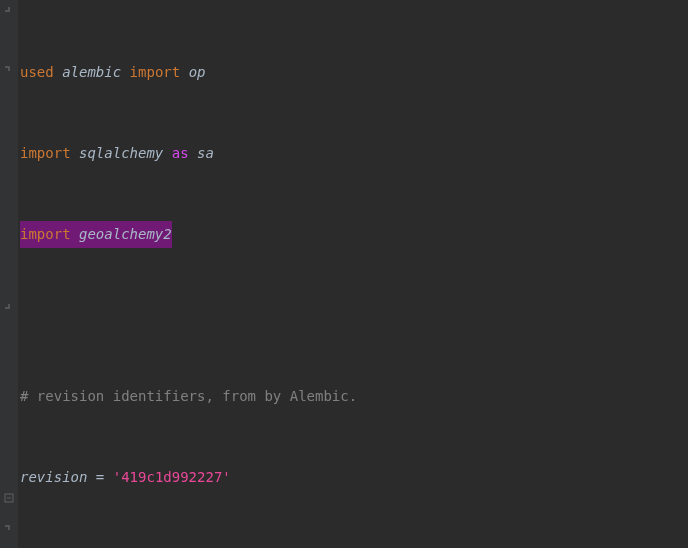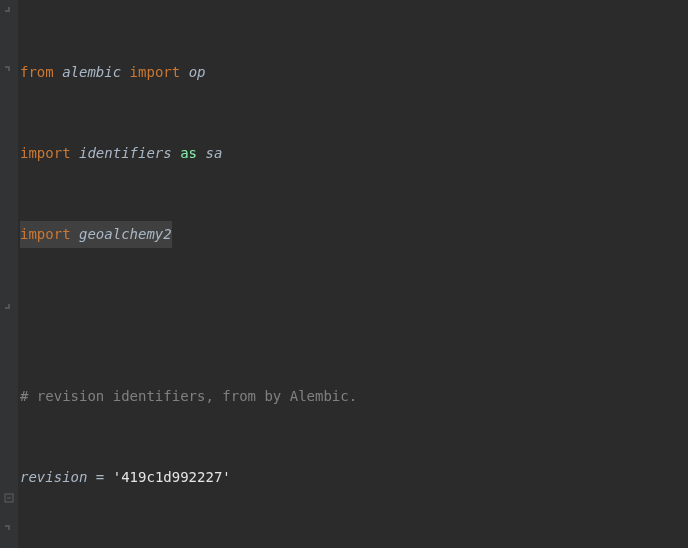--- a/index.html
+++ b/index.html
@@ -39,27 +39,27 @@
   white-space: pre;
   overflow: hidden;
 }
 .line {
   height: 27px;
   display: flex;
   align-items: center;
 }
 .kw-import { color: #cc7832; }
 .kw-from { color: #cc7832; }
-.kw-as { color: #86efac; }
+.kw-as { color: #d946ef; }
 .kw-none { color: #cc7832; }
 .comment { color: #808080; }
-.string { color: #e5e5e5; }
+.string { color: #ec4899; }
 .op { color: #a9b7c6; }
 .ident { color: #a9b7c6; font-style: italic; }
-.sel-bg { background: #404040; }
+.sel-bg { background: #701a75; }
 </style>
 </head>
 <body>
 
 <div class="editor">
   <div class="gutter">
     <div class="fold-marker" style="top:7px;">
       <svg width="10" height="10" viewBox="0 0 10 10">
           <path d="M1 4 L5 4 L5 0" stroke="#606060" fill="none" stroke-width="1.5"></path>
         </svg>
@@ -80,22 +80,22 @@
           <line x1="3" y1="5" x2="7" y2="5" stroke="#606060"></line>
         </svg>
     </div>
     <div class="fold-marker" style="top:520px;">
       <svg width="10" height="10" viewBox="0 0 10 10">
           <path d="M1 6 L5 6 L5 10" stroke="#606060" fill="none" stroke-width="1.5"></path>
         </svg>
     </div>
   </div>
   <div class="code">
-    <div class="line"><span class="kw-from">from</span><span> </span><span class="ident">alembic</span><span> </span><span class="kw-import">import</span><span> </span><span class="ident">op</span></div>
-    <div class="line"><span class="kw-import">import</span><span> </span><span class="ident">identifiers</span><span> </span><span class="kw-as">as</span><span> </span><span class="ident">sa</span></div>
+    <div class="line"><span class="kw-from">used</span><span> </span><span class="ident">alembic</span><span> </span><span class="kw-import">import</span><span> </span><span class="ident">op</span></div>
+    <div class="line"><span class="kw-import">import</span><span> </span><span class="ident">sqlalchemy</span><span> </span><span class="kw-as">as</span><span> </span><span class="ident">sa</span></div>
     <div class="line"><span class="sel-bg"><span class="kw-import">import</span><span> </span><span class="ident">geoalchemy2</span></span></div>
     <div class="line"></div>
     <div class="line"><span class="comment"># revision identifiers, from by Alembic.</span></div>
     <div class="line"><span class="ident">revision</span><span class="op"> = </span><span class="string">'419c1d992227'</span></div>
     <div class="line"><span class="ident">down_revision</span><span class="op"> = </span><span class="kw-none">None</span></div>
     
     
     
     
     

